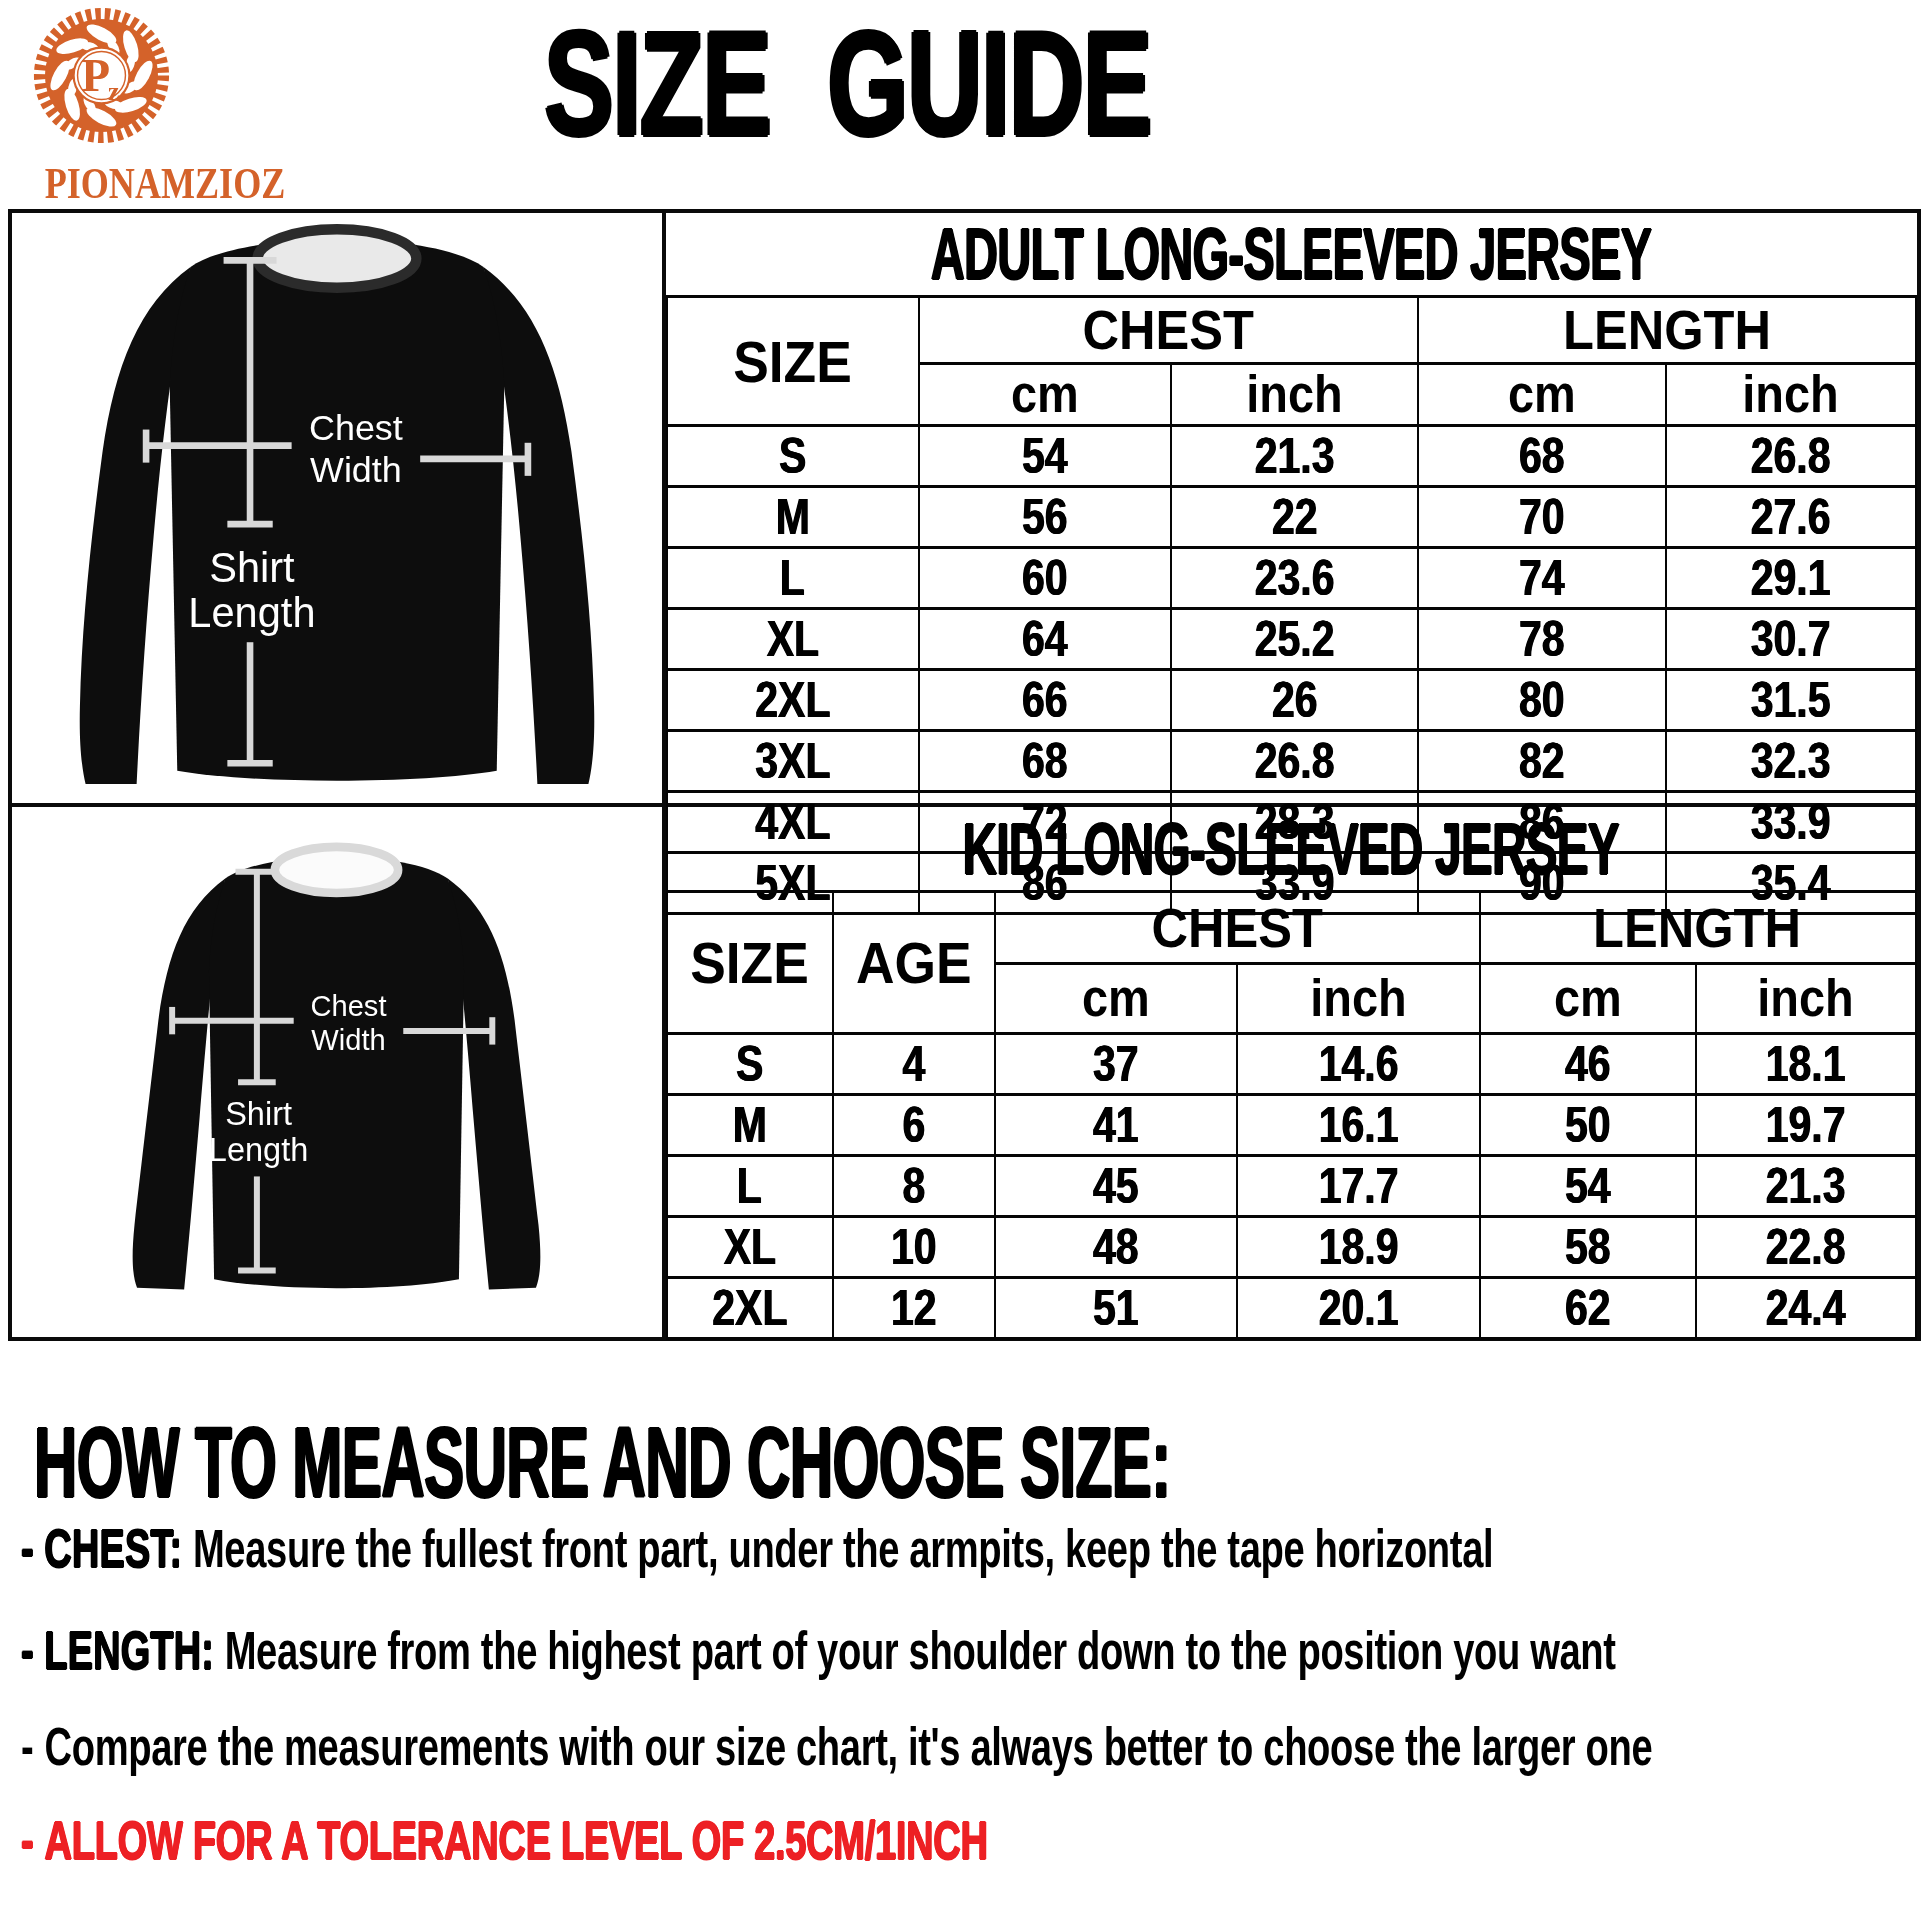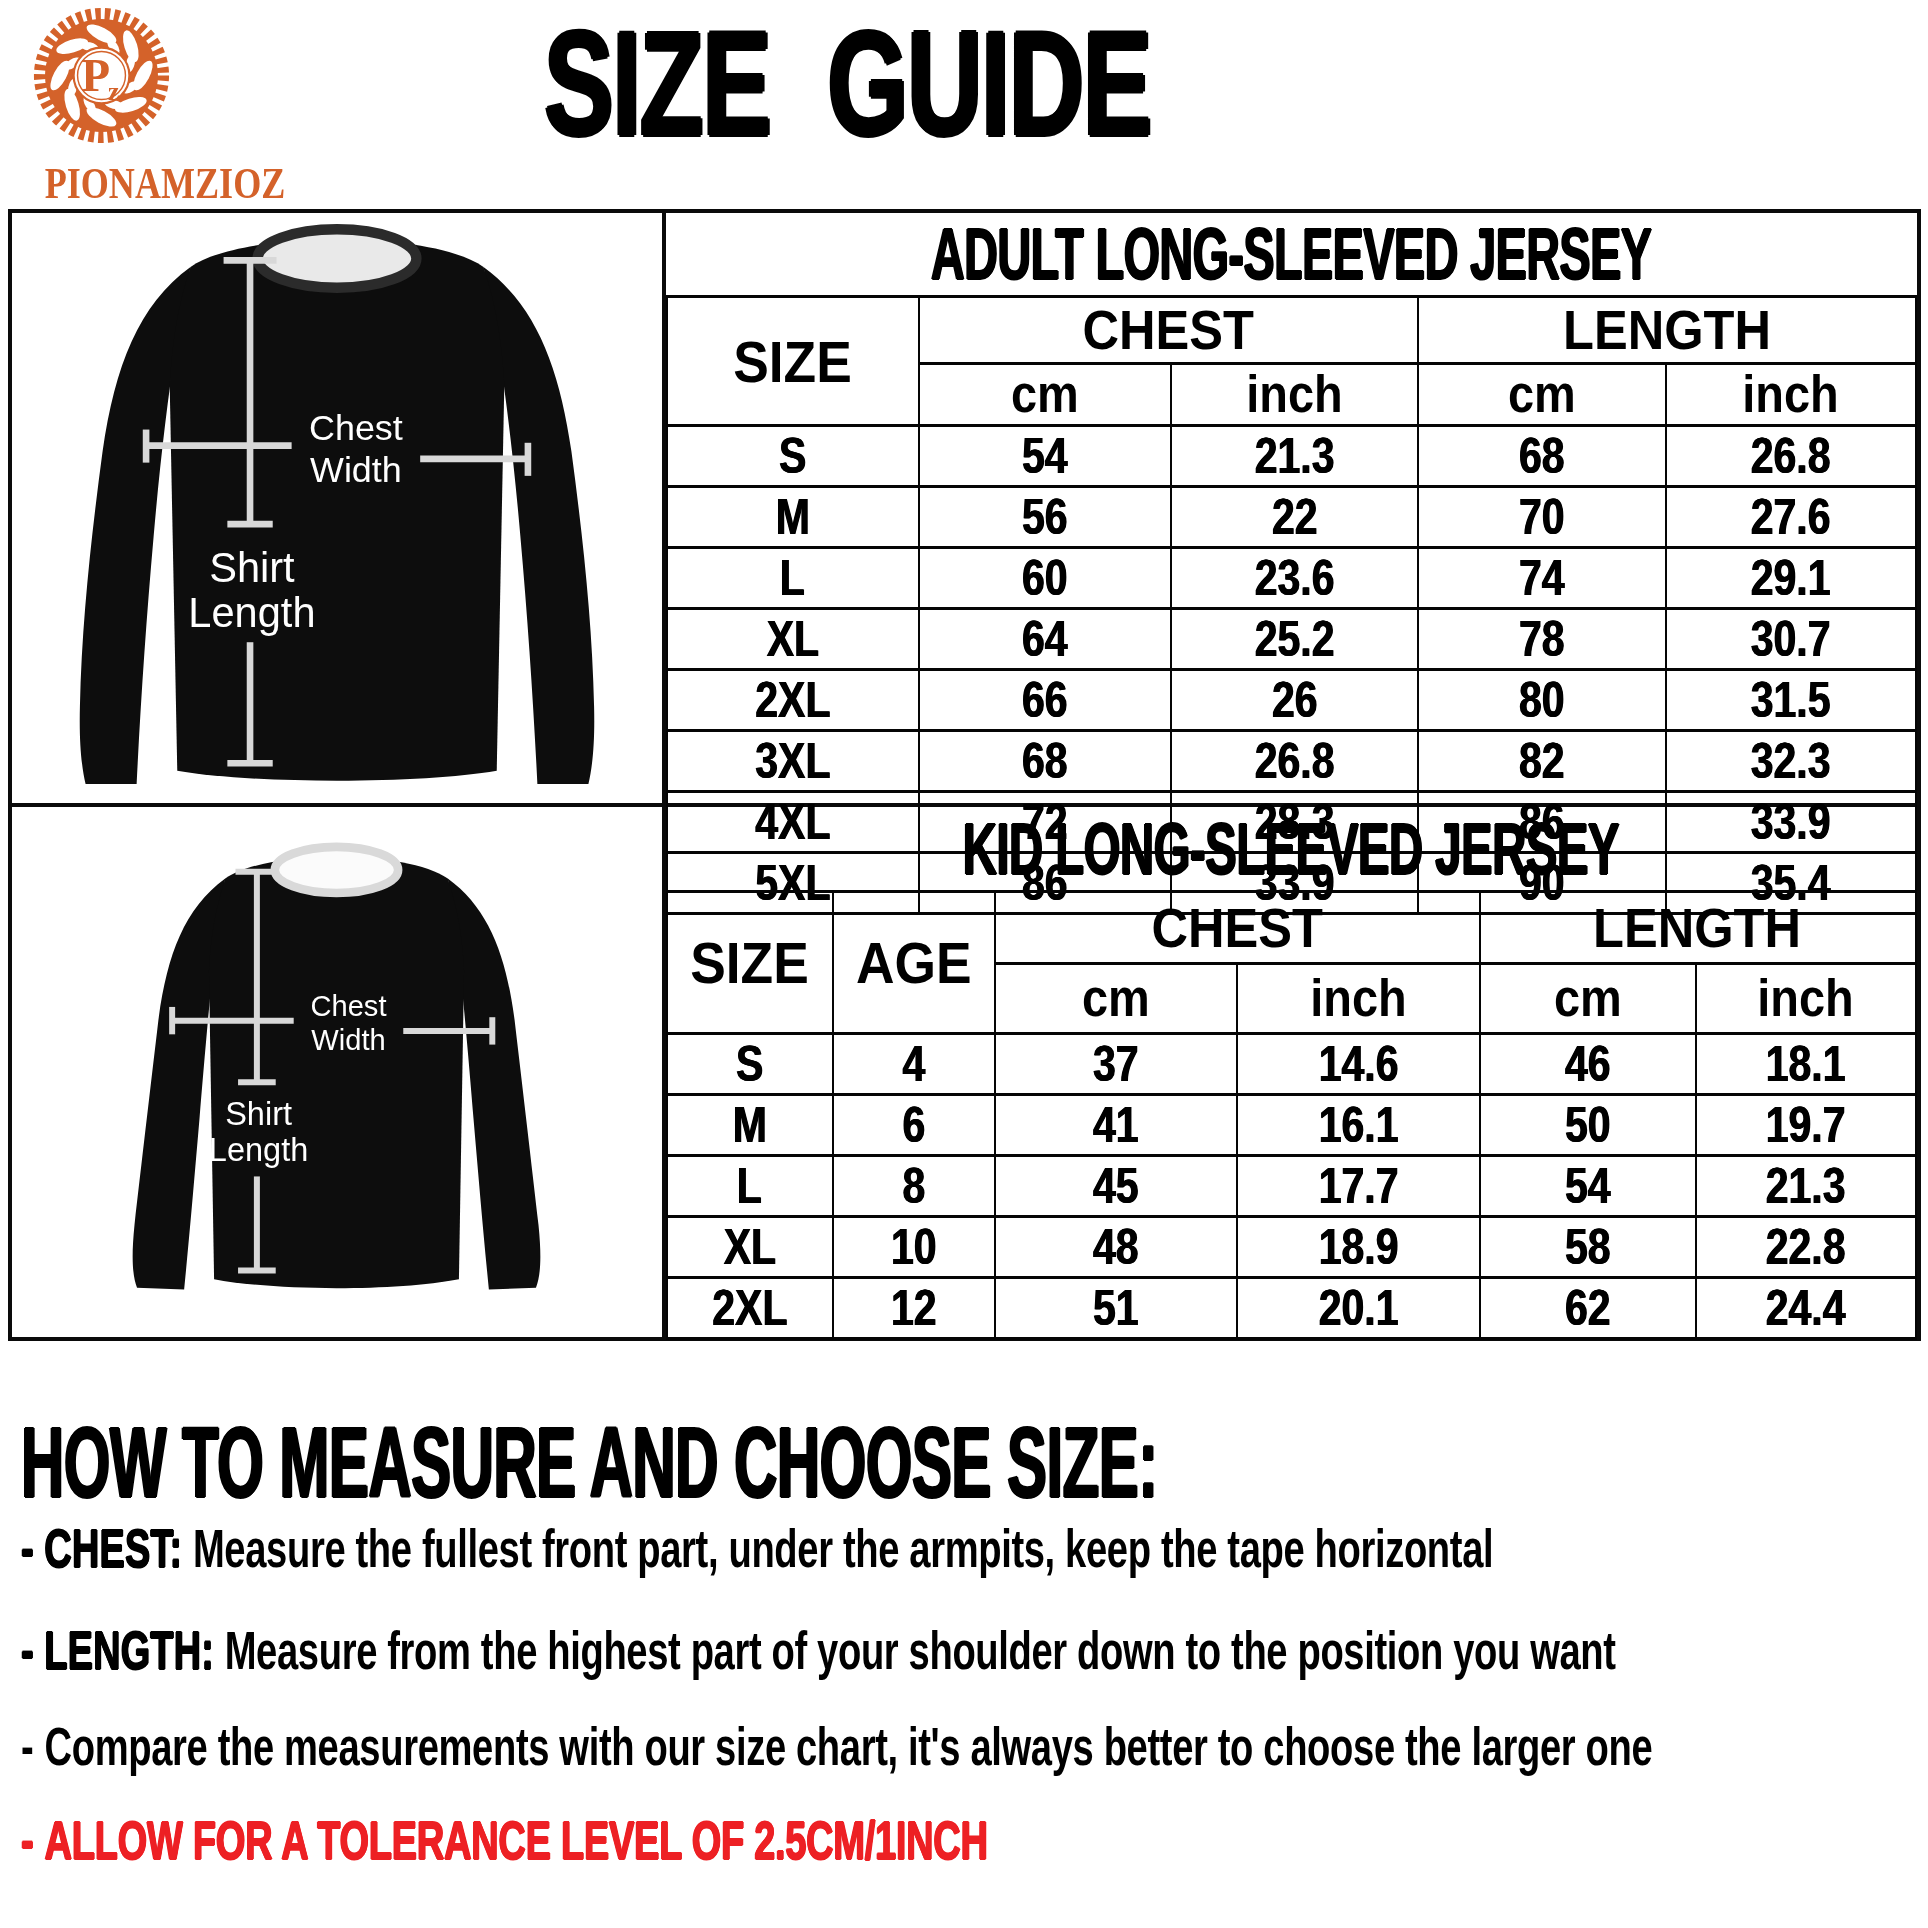--- a/index.html
+++ b/index.html
@@ -36,21 +36,21 @@
   .sizehead { display:inline-block; font-size:58px; font-weight:700; transform:scaleX(0.92); }
   .unit { display:inline-block; font-size:51px; font-weight:700; transform:scaleX(0.92); }
   .cellv { display:inline-block; font-size:50px; font-weight:700; transform:scaleX(0.82);
            text-shadow:0.012em 0 0 currentColor, -0.012em 0 0 currentColor; white-space:nowrap; }
 
   tr.hrow1 { height:56px; } tr.hrow2 { height:58px; }
   .adult tr.title-row { height:58px; }
   .kid tr.title-row { height:75px; } .kid tr.hrow1 { height:72px; } .kid tr.hrow2 { height:70px; }
 
   
-  .howto { position:absolute; left:21px; top:1405px; white-space:nowrap; }
+  .howto { position:absolute; left:34px; top:1405px; white-space:nowrap; }
   .howto-t { display:inline-block; font-size:100px; font-weight:700; transform:scaleX(0.60); transform-origin:left; letter-spacing:-0.9px; }
   .bullet { position:absolute; left:21px; white-space:nowrap; transform:scaleX(0.72); transform-origin:left;
             display:flex; align-items:baseline; gap:15px; font-size:53px; font-weight:700; }
   .b1 { top:1518px; } .b2 { top:1620px; } .b3 { top:1716px; } .b4 { top:1810px; }
   .blabel { font-weight:700; }
   .btext  { font-weight:700; letter-spacing:-0.5px; }
   .red { color:#ed2024; }
 
   svg text { font-family:"Liberation Sans", sans-serif; }
   .logo-letter { font-family:"Liberation Serif", serif; font-weight:700; }

